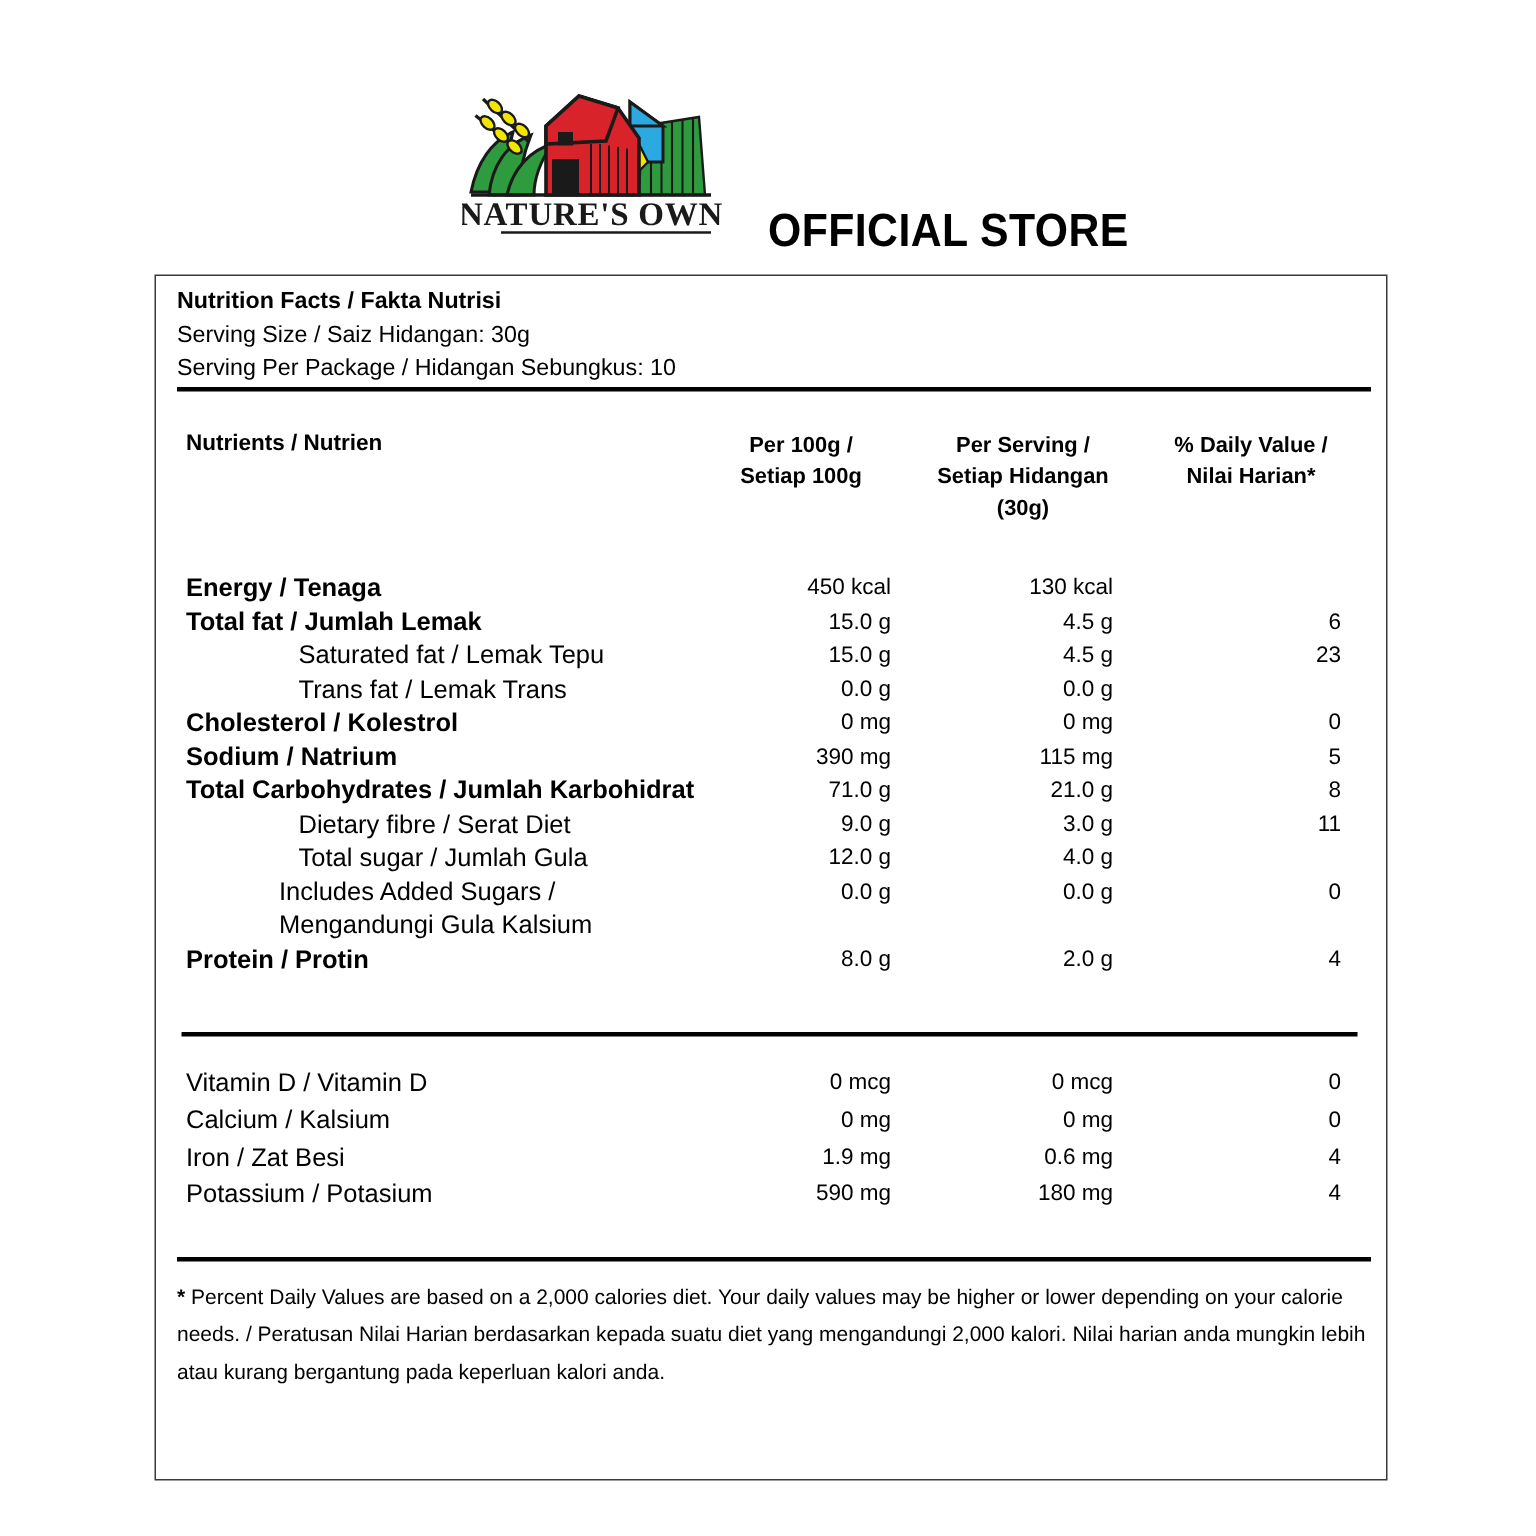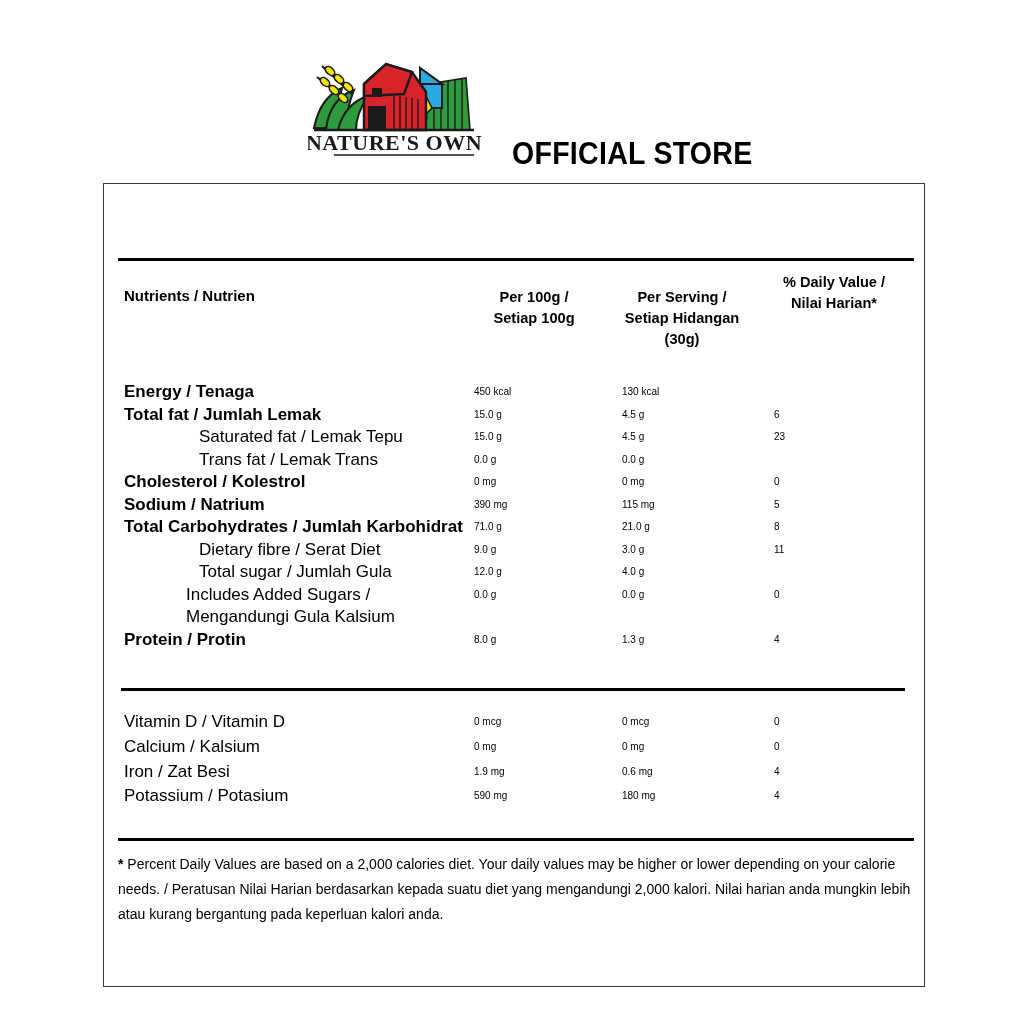--- a/index.html
+++ b/index.html
@@ -97,23 +97,23 @@
     font-size: 17px;
     white-space: nowrap;
     line-height: 22px;
   }
   .c-name.bold { font-weight: bold; }
   .c-name.lvl0 { left: 20px; }
   .c-name.lvl1 { left: 63px; margin-left: 32px; }
   .c-name.lvl2 { left: 82px; }
   .c-val {
     position: absolute;
-    font-size: 10px;
+    font-size: 15px;
     line-height: 22px;
-    text-align: left;
+    text-align: right;
     white-space: nowrap;
   }
   .col1 { left: 370px; width: 120px; }
   .col2 { left: 518px; width: 120px; }
   .col3 { left: 670px; width: 120px; }
 
   
   .col-head {
     position: absolute;
     font-size: 14.6px;
@@ -204,37 +204,42 @@
       <text x="86" y="100" text-anchor="middle" font-family="Liberation Serif, serif" font-weight="bold" font-size="22" letter-spacing="0.5" fill="#1A1A1A">NATURE'S OWN</text>
       <line x1="26" y1="105" x2="166" y2="105" stroke="#1A1A1A" stroke-width="1.6"></line>
     </svg>
   </div>
 
   <div class="store-title">OFFICIAL STORE</div>
 </div>
 
 <div class="label-box">
 
+  <div class="serving-block">
+    <div class="line b">Nutrition Facts / Fakta Nutrisi</div>
+    <div class="line">Serving Size / Saiz Hidangan: 30g</div>
+    <div class="line">Serving Per Package / Hidangan Sebungkus: 10</div>
+  </div>
 
   <div class="rule rule-top"></div>
 
   <div class="head-nutrients">Nutrients / Nutrien</div>
 
   <div class="col-head col1" style="top:103px;">
     <div>Per 100g /</div>
     <div>Setiap 100g</div>
   </div>
 
   <div class="col-head col2" style="top:103px;">
     <div>Per Serving /</div>
     <div>Setiap Hidangan</div>
     <div>(30g)</div>
   </div>
 
-  <div class="col-head col3" style="top:88px;">
+  <div class="col-head col3" style="top:103px;">
     <div>% Daily Value /</div>
     <div>Nilai Harian*</div>
   </div>
 
   <div class="nut-table" id="main-rows">
       <div class="nut-row" style="top: 197px;">
         <div class="c-name lvl0 bold">Energy / Tenaga</div>
         <div class="c-val col1">450 kcal</div>
         <div class="c-val col2">130 kcal</div>
         <div class="c-val col3"></div>
@@ -295,21 +300,21 @@
       </div>
       <div class="nut-row" style="top: 422px;">
         <div class="c-name lvl2">Mengandungi Gula Kalsium</div>
         <div class="c-val col1"></div>
         <div class="c-val col2"></div>
         <div class="c-val col3"></div>
       </div>
       <div class="nut-row" style="top: 444.5px;">
         <div class="c-name lvl0 bold">Protein / Protin</div>
         <div class="c-val col1">8.0 g</div>
-        <div class="c-val col2">1.3 g</div>
+        <div class="c-val col2">2.0 g</div>
         <div class="c-val col3">4</div>
       </div>
     </div>
 
   <div class="rule rule-mid"></div>
 
   <div class="nut-table" id="micro-rows">
       <div class="nut-row" style="top: 527px;">
         <div class="c-name lvl0">Vitamin D / Vitamin D</div>
         <div class="c-val col1">0 mcg</div>

